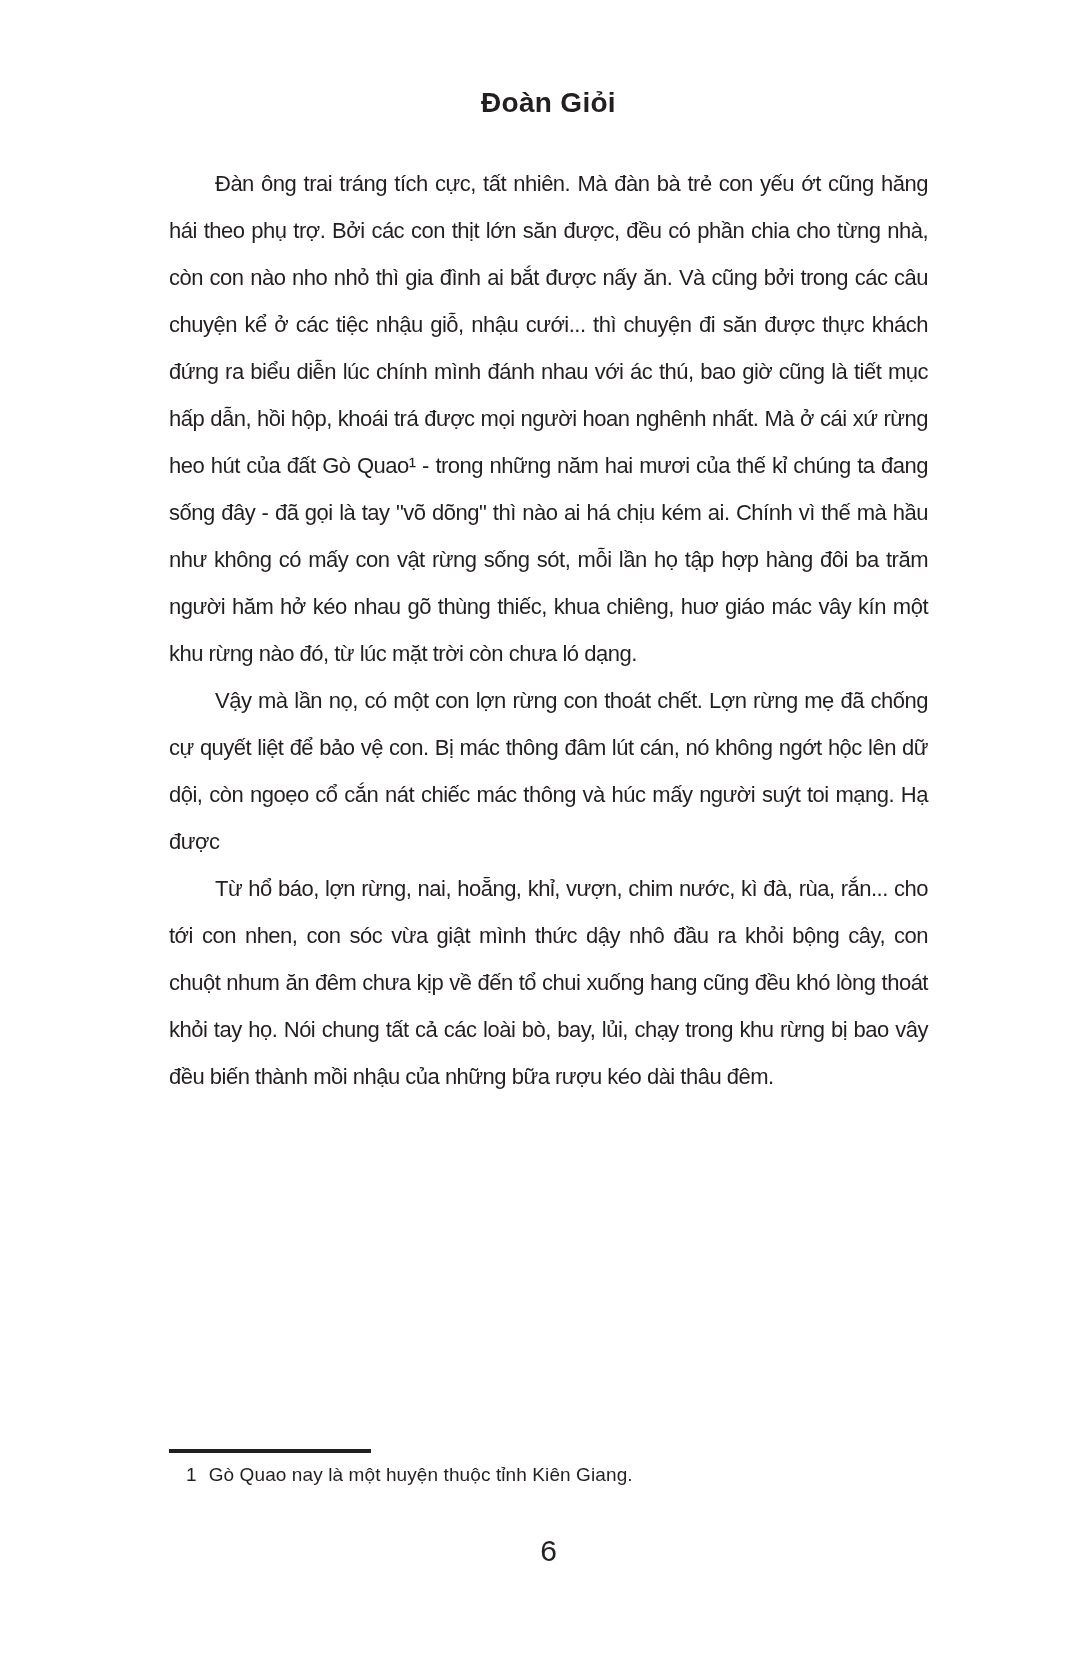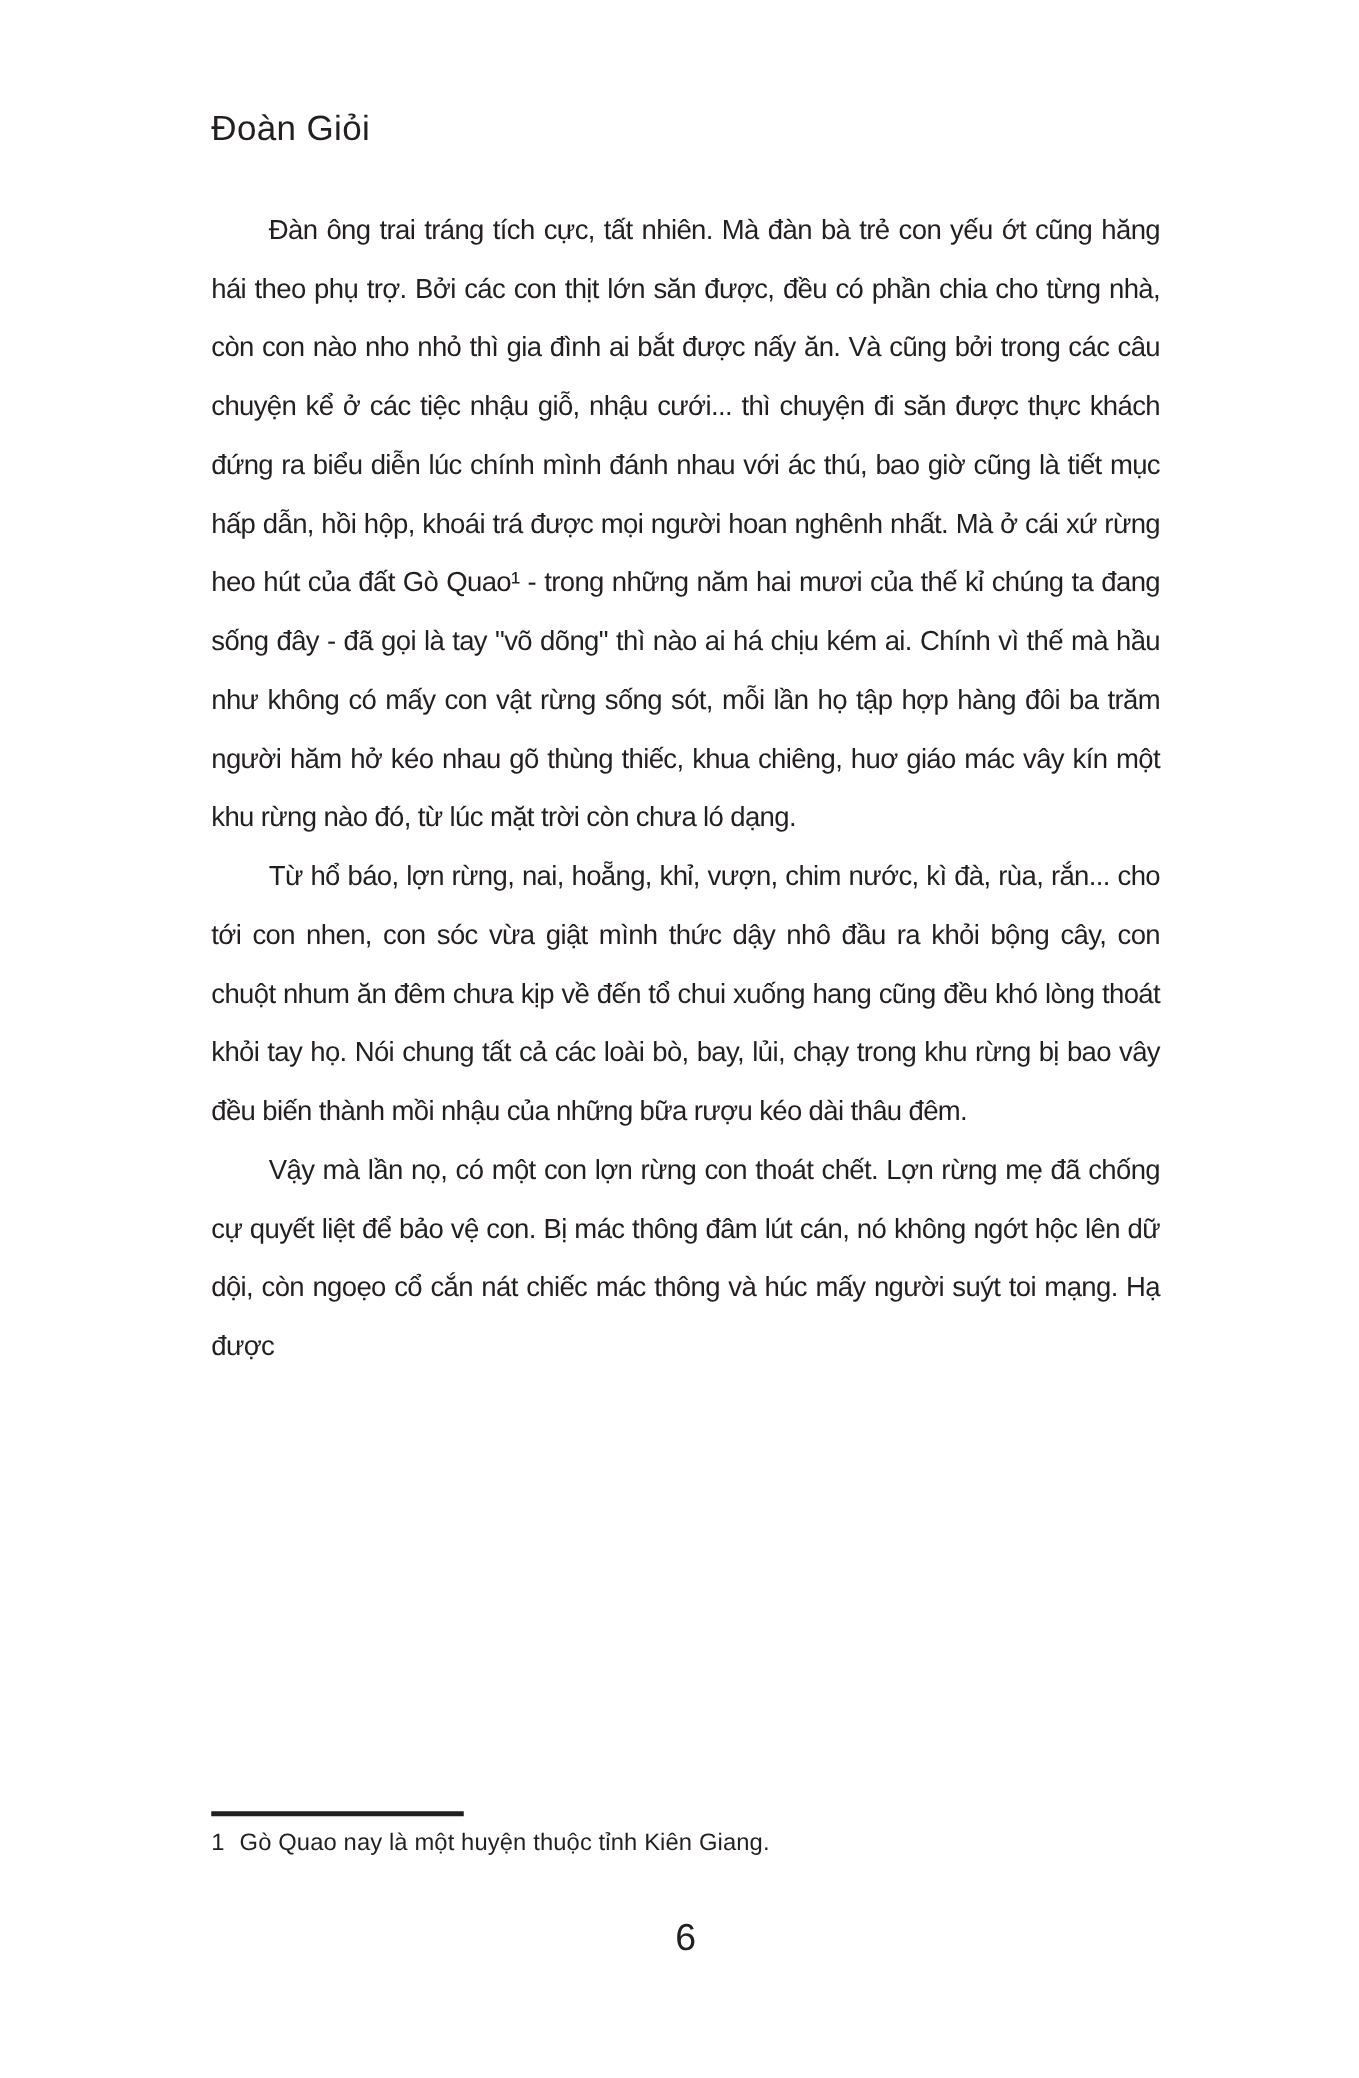--- a/index.html
+++ b/index.html
@@ -14,21 +14,22 @@
     background: #ffffff;
     color: #231f20;
     font-family: "Liberation Sans", sans-serif;
     overflow: hidden;
   }
   .author {
     position: absolute;
     top: 88px;
     left: 169px;
     width: 759px;
-    font-weight: 400;
+    text-align: center;
+    font-weight: 700;
     font-size: 28px;
     line-height: 30px;
     letter-spacing: 0.3px;
   }
   .body-text {
     position: absolute;
     top: 160px;
     left: 169px;
     width: 759px;
     font-size: 22px;
@@ -50,20 +51,21 @@
   .footnote-rule {
     width: 202px;
     height: 4px;
     background: #231f20;
   }
   .footnote {
     margin-top: 9px;
     font-size: 19px;
     line-height: 26px;
     letter-spacing: 0.1px;
+    margin-left: 17px;
   }
   .footnote .marker {
     display: inline-block;
     margin-right: 12px;
   }
   .page-number {
     position: absolute;
     top: 1534px;
     left: 169px;
     width: 759px;
@@ -74,22 +76,22 @@
 </style>
 </head>
 <body>
 
 <div class="page">
 
   <header class="author">Đoàn Giỏi</header>
 
   <main class="body-text">
     <p>Đàn ông trai tráng tích cực, tất nhiên. Mà đàn bà trẻ con yếu ớt cũng hăng hái theo phụ trợ. Bởi các con thịt lớn săn được, đều có phần chia cho từng nhà, còn con nào nho nhỏ thì gia đình ai bắt được nấy ăn. Và cũng bởi trong các câu chuyện kể ở các tiệc nhậu giỗ, nhậu cưới... thì chuyện đi săn được thực khách đứng ra biểu diễn lúc chính mình đánh nhau với ác thú, bao giờ cũng là tiết mục hấp dẫn, hồi hộp, khoái trá được mọi người hoan nghênh nhất. Mà ở cái xứ rừng heo hút của đất Gò Quao¹ - trong những năm hai mươi của thế kỉ chúng ta đang sống đây - đã gọi là tay "võ dõng" thì nào ai há chịu kém ai. Chính vì thế mà hầu như không có mấy con vật rừng sống sót, mỗi lần họ tập hợp hàng đôi ba trăm người hăm hở kéo nhau gõ thùng thiếc, khua chiêng, huơ giáo mác vây kín một khu rừng nào đó, từ lúc mặt trời còn chưa ló dạng.</p>
+    <p>Vậy mà lần nọ, có một con lợn rừng con thoát chết. Lợn rừng mẹ đã chống cự quyết liệt để bảo vệ con. Bị mác thông đâm lút cán, nó không ngớt hộc lên dữ dội, còn ngoẹo cổ cắn nát chiếc mác thông và húc mấy người suýt toi mạng. Hạ được</p>
     <p>Từ hổ báo, lợn rừng, nai, hoẵng, khỉ, vượn, chim nước, kì đà, rùa, rắn... cho tới con nhen, con sóc vừa giật mình thức dậy nhô đầu ra khỏi bộng cây, con chuột nhum ăn đêm chưa kịp về đến tổ chui xuống hang cũng đều khó lòng thoát khỏi tay họ. Nói chung tất cả các loài bò, bay, lủi, chạy trong khu rừng bị bao vây đều biến thành mồi nhậu của những bữa rượu kéo dài thâu đêm.</p>
-    <p>Vậy mà lần nọ, có một con lợn rừng con thoát chết. Lợn rừng mẹ đã chống cự quyết liệt để bảo vệ con. Bị mác thông đâm lút cán, nó không ngớt hộc lên dữ dội, còn ngoẹo cổ cắn nát chiếc mác thông và húc mấy người suýt toi mạng. Hạ được</p>
   </main>
 
   <footer class="footnote-area">
     <div class="footnote-rule"></div>
     <div class="footnote">
       <span class="marker">1</span><span>Gò Quao nay là một huyện thuộc tỉnh Kiên Giang.</span>
     </div>
   </footer>
 
   <div class="page-number">6</div>

